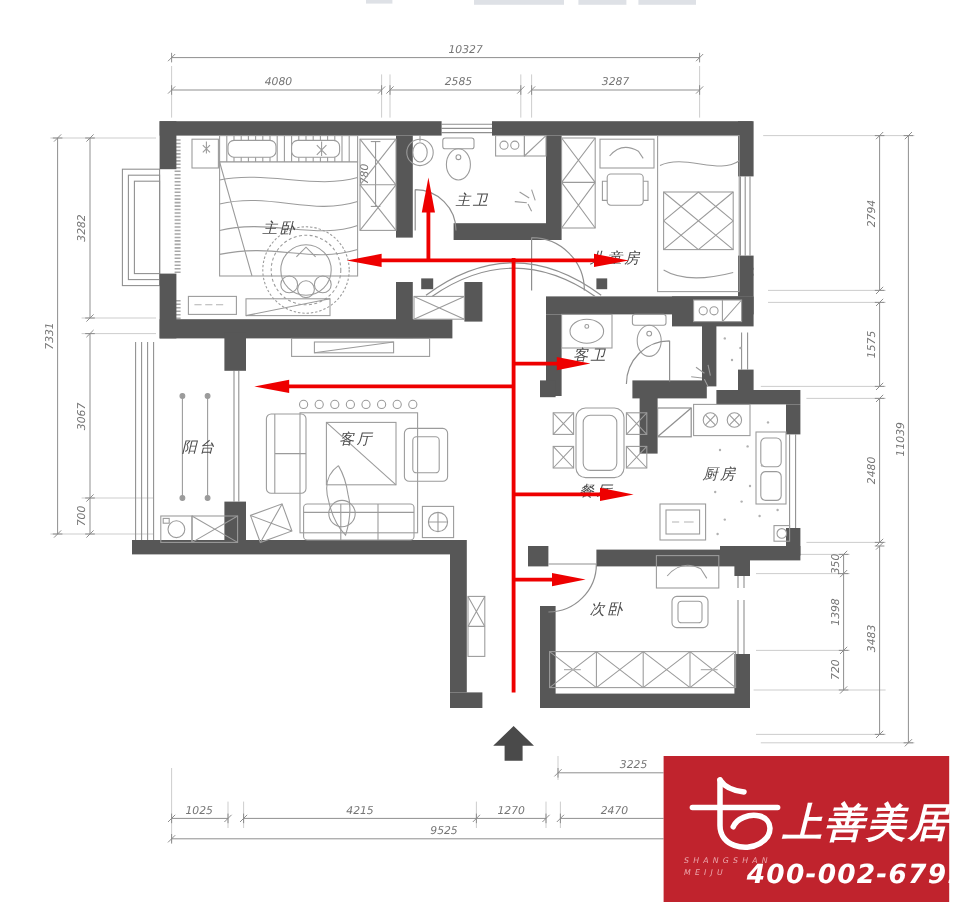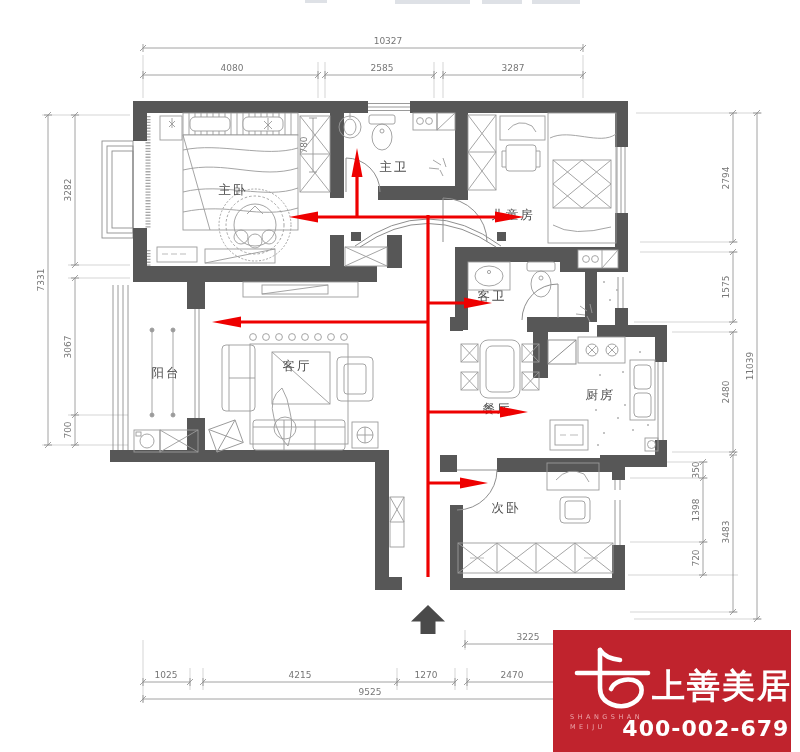--- a/index.html
+++ b/index.html
@@ -1,17 +1,17 @@
 <!DOCTYPE html>
 <html><head>
 <meta charset="utf-8">
 <style>
   html,body{margin:0;padding:0;background:#ffffff;}
   .stage{position:relative;width:800px;height:752px;background:#fff;overflow:hidden;
-         font-family:"DejaVu Sans",sans-serif;}
+         font-family:"DejaVu Sans",sans-serif;font-style:italic;}
   svg text{font-family:"DejaVu Sans",sans-serif;}
   .dimtxt{fill:#767676;font-size:9px;}
   .roomtxt{fill:#4c4c4c;font-size:12.5px;letter-spacing:2px;}
   .logo-cn{fill:#ffffff;font-size:33px;letter-spacing:2px;font-weight:bold;}
   .logo-en{fill:#eba6ab;font-size:6.5px;letter-spacing:3.5px;}
   .logo-ph{fill:#ffffff;font-size:22px;font-weight:bold;letter-spacing:1px;}
   .remnant{position:absolute;top:0;background:#ccd1d9;opacity:.65;}
 </style>
 </head>
 <body>

